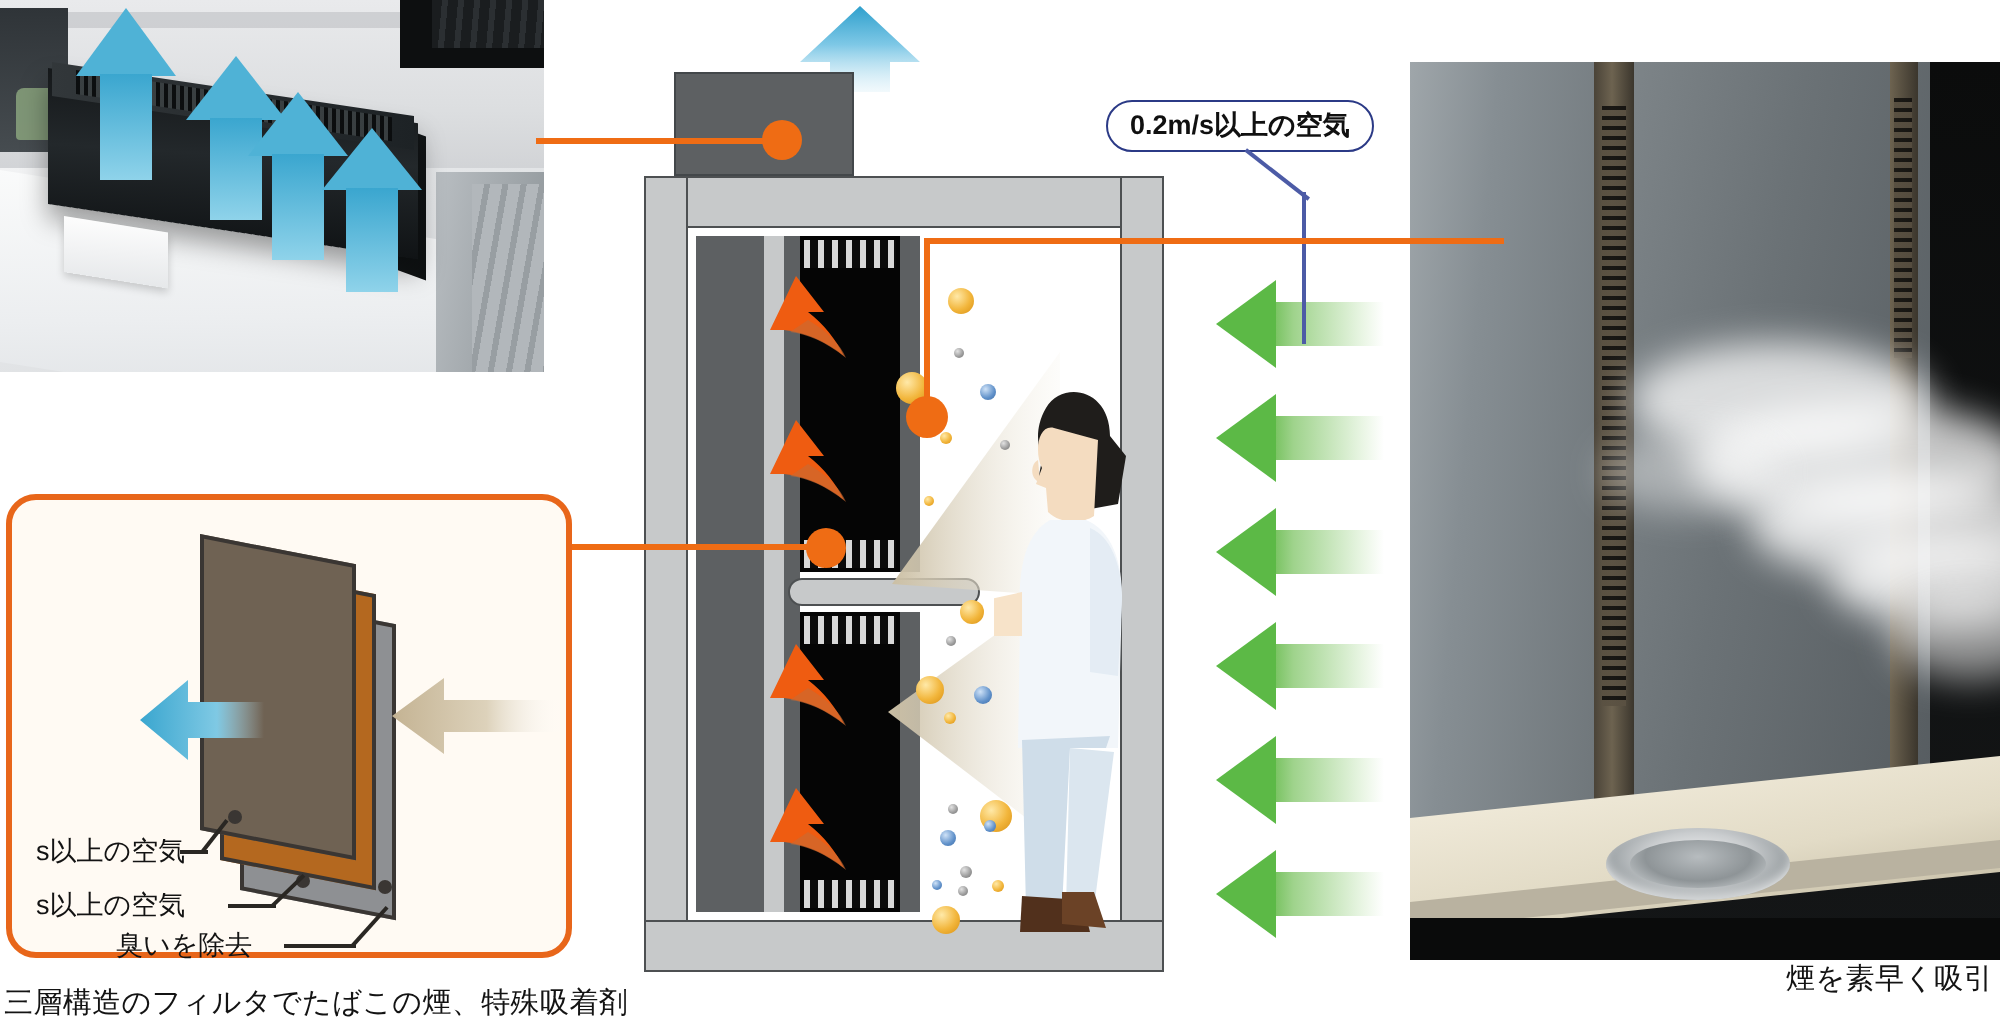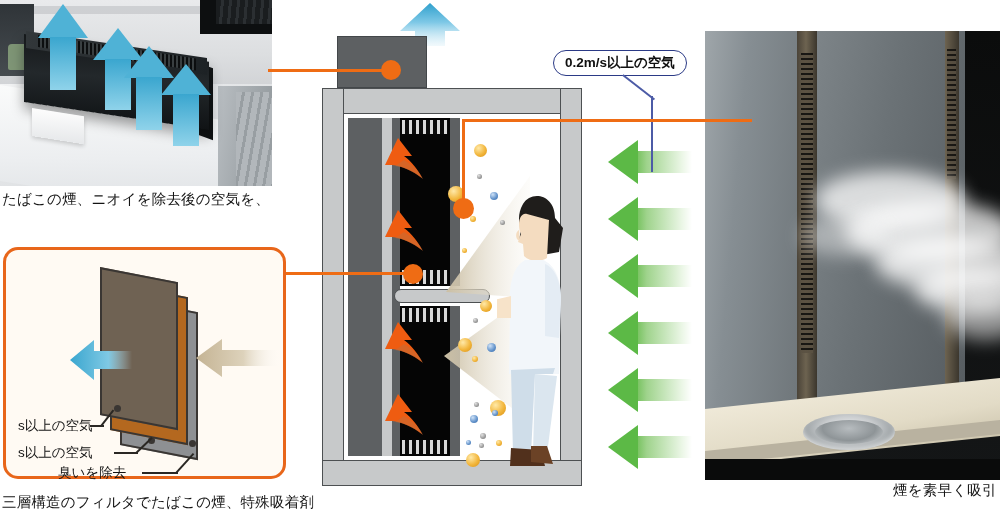--- a/index.html
+++ b/index.html
@@ -171,21 +171,20 @@
     <i class="head" style="top:0;border-bottom:32px solid #4fb2d6;"></i>
     <i class="shaft" style="top:31px;height:53px;"></i>
   </div>
   <div class="bluearr" style="left:161px;top:64px;width:50px;height:82px;">
     <i class="head" style="top:0;border-bottom:31px solid #4fb2d6;"></i>
     <i class="shaft" style="top:30px;height:52px;"></i>
   </div>
 </div>
 
 <div class="abs cap" id="cap-top">
-  <div>たばこの煙、ニオイを除去後の空気を、</div>
 </div>
 
 <div class="abs" id="filter-box">
   <div id="pnl-pre" class="panel"></div>
   <div id="pnl-fine" class="panel"></div>
   <div id="pnl-ads" class="panel"></div>
 
   <svg id="arr-out" viewBox="0 0 64 44">
     <defs>
         <linearGradient id="gb" x1="1" y1="0" x2="0" y2="0">

